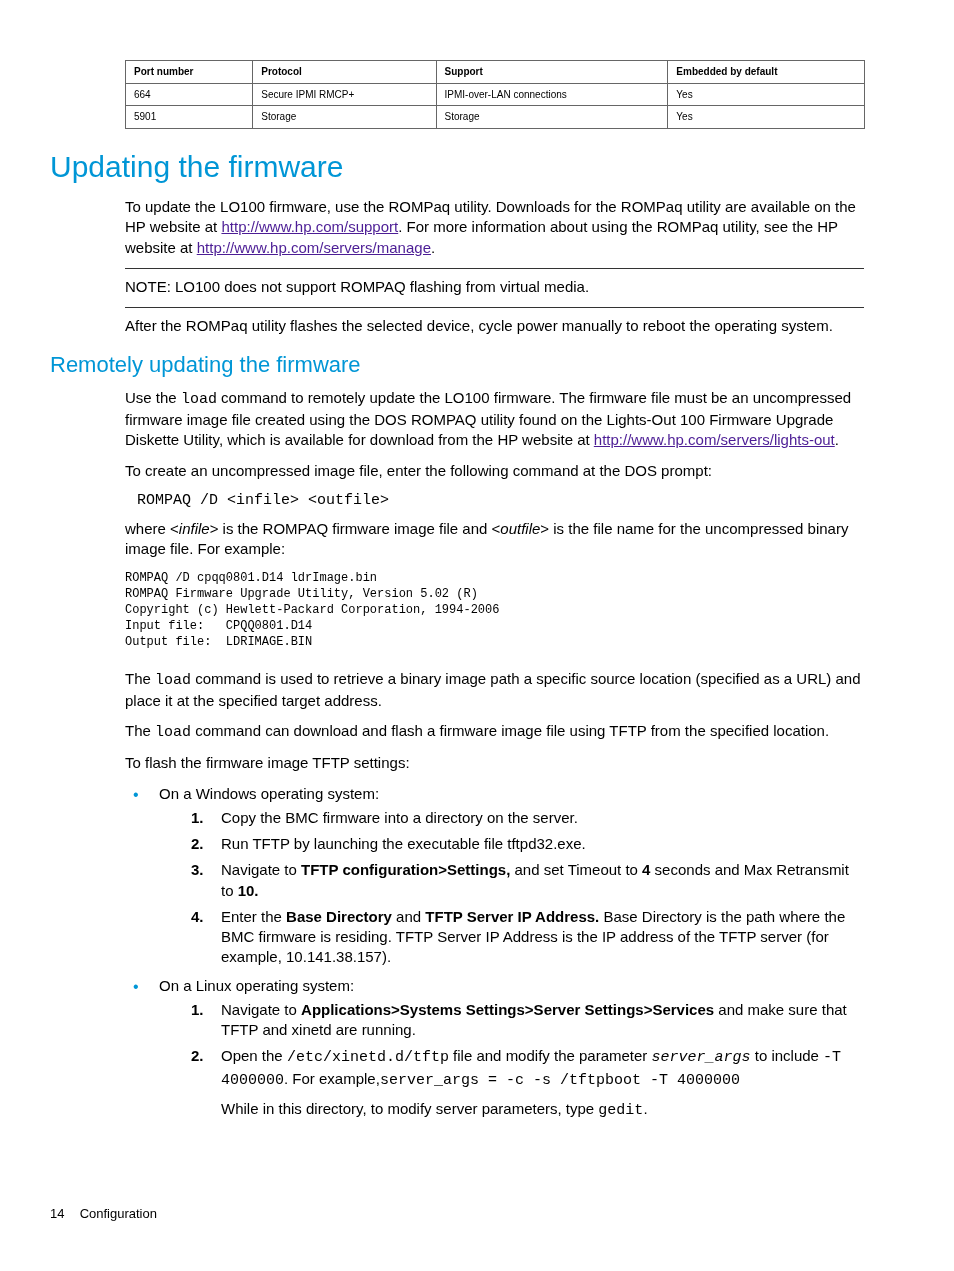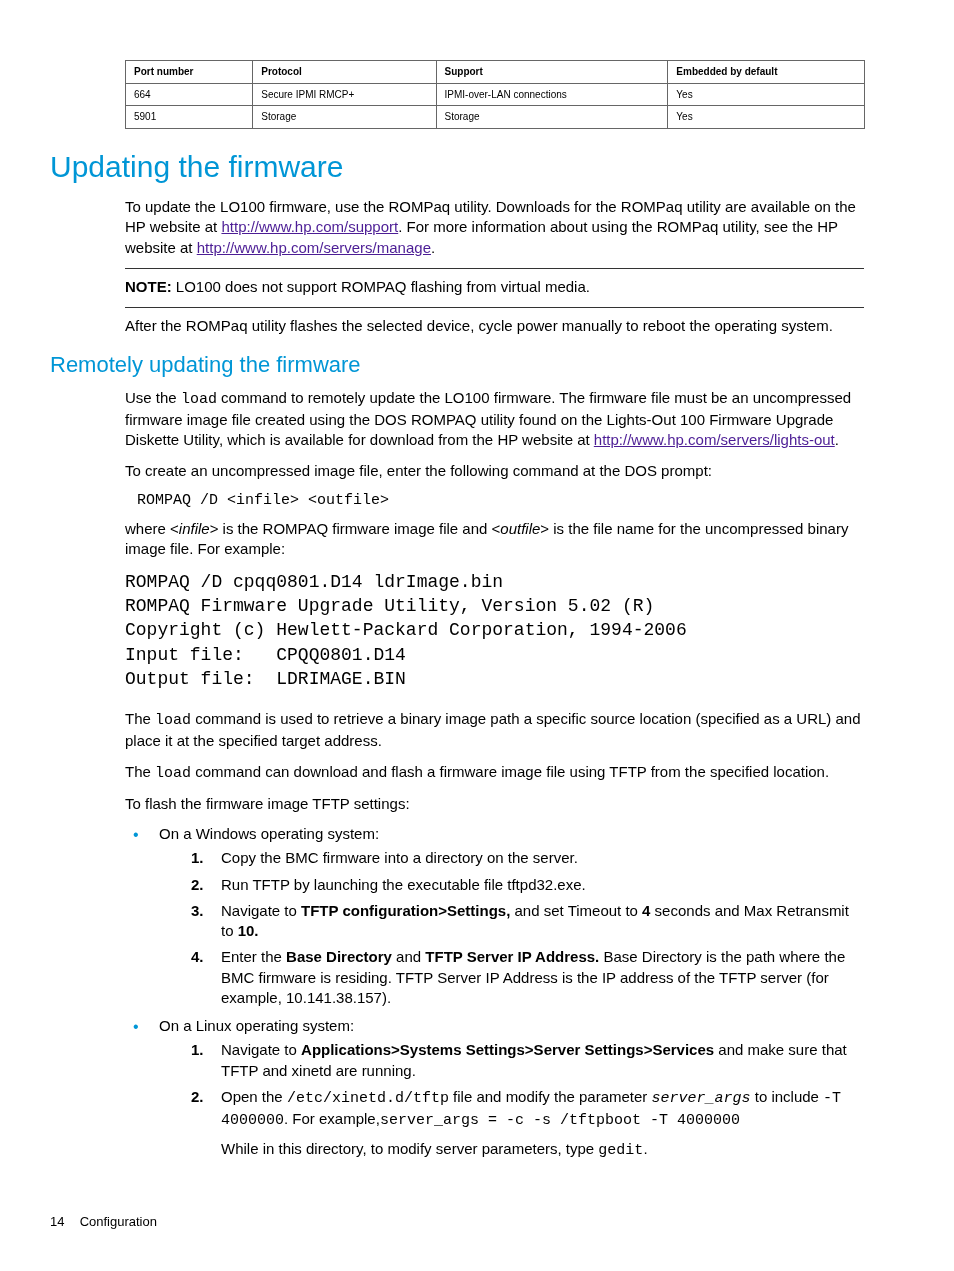--- a/index.html
+++ b/index.html
@@ -52,28 +52,28 @@
   p { margin: 6px 0 10px 0; }
   a.link {
     color: #4c1d95;
     text-decoration: underline;
   }
   .note-rule {
     border: none;
     border-top: 1px solid #333;
     margin: 8px 0;
   }
-  .note-label { font-weight: bold; }
+  .note-label { font-weight: normal; }
   code, .mono {
     font-family: "Courier New", monospace;
     font-size: 15px;
   }
   pre.mono {
     font-family: "Courier New", monospace;
-    font-size: 18px;
+    font-size: 12px;
     margin: 8px 0 18px 0;
     white-space: pre;
   }
   ul.bullets {
     list-style: none;
     padding-left: 0;
     margin: 6px 0 0 0;
   }
   ul.bullets > li {
     position: relative;
@@ -103,21 +103,21 @@
   ol.steps > li::before {
     content: counter(step) ".";
     font-weight: bold;
     position: absolute;
     left: 2px;
     top: 0;
   }
   em.ital { font-style: italic; margin-top: 39px; }
   .footer {
     position: absolute;
-    bottom: 40px;
+    bottom: 48px;
     left: 50px;
     font-size: 13px;
   }
   .footer .pnum { display:inline-block; width: 26px; }
 </style>
 </head>
 <body>
 
 <div class="page">
 

